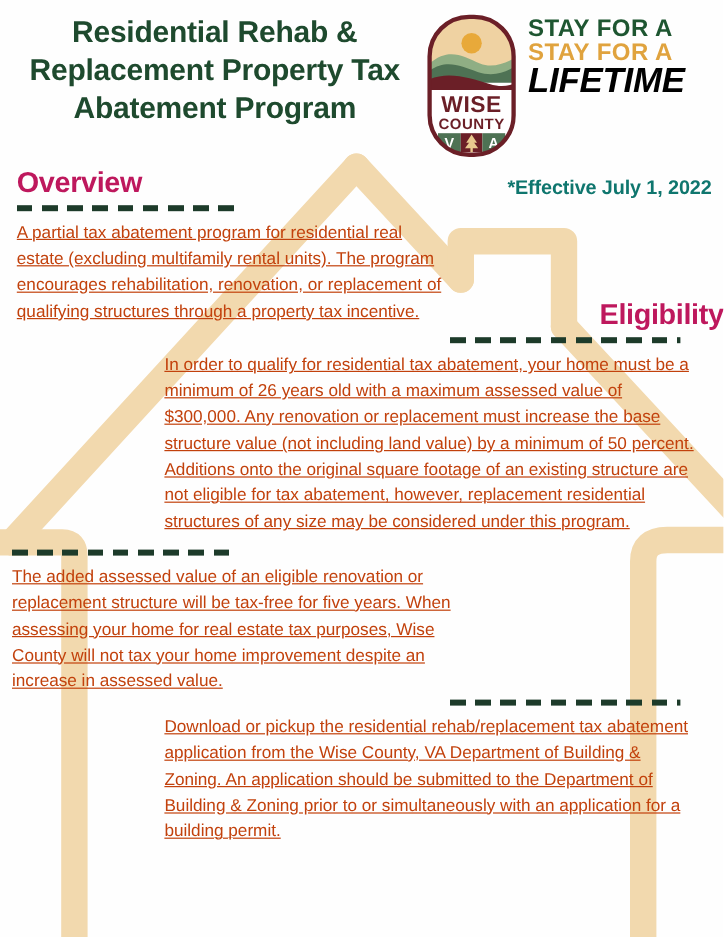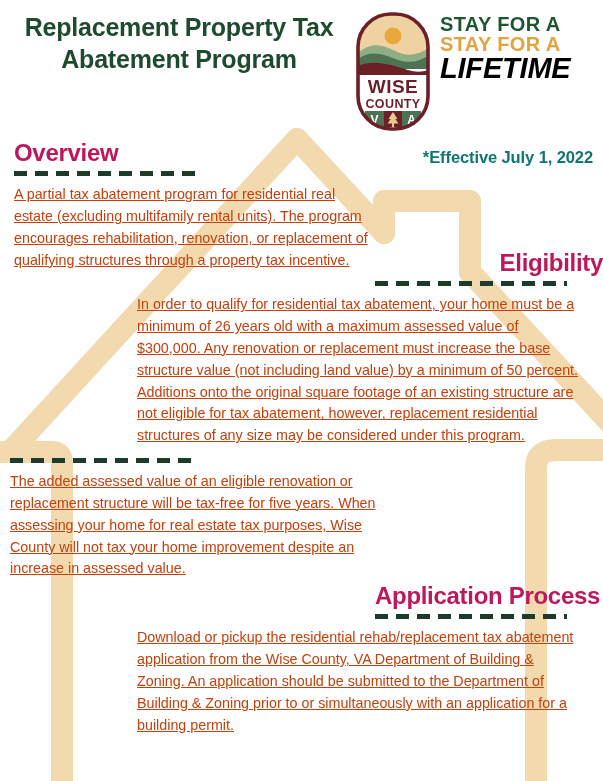--- a/index.html
+++ b/index.html
@@ -169,20 +169,21 @@
     <path d="M 384 233 L 384 201 L 470 201 L 470 272" stroke="#f2d9ae" stroke-width="22" fill="none" stroke-linejoin="round" stroke-linecap="round"></path>
 
     <path d="M 470 272 L 612 425" stroke="#f2d9ae" stroke-width="22" fill="none" stroke-linecap="round"></path>
 
     <path d="M 612 450 L 556 450 Q 536 450 536 468 L 536 781" stroke="#f2d9ae" stroke-width="22" fill="none" stroke-linejoin="round" stroke-linecap="round"></path>
   </svg>
 
   <div id="header">
 
     <div id="poster-title">
+      <div>Residential Rehab &amp;</div>
       <div>Replacement Property Tax</div>
       <div>Abatement Program</div>
     </div>
 
     <svg id="logo-emblem" viewBox="0 0 82 125" aria-hidden="true">
       <defs>
         <clipPath id="badgeClip">
           <rect x="6" y="5" width="70" height="115" rx="33" ry="33"></rect>
         </clipPath>
       </defs>
@@ -242,18 +243,17 @@
     <div class="dash-rule"></div>
     <div class="section-body">In order to qualify for residential tax abatement, your home must be a minimum of 26 years old with a maximum assessed value of $300,000. Any renovation or replacement must increase the base structure value (not including land value) by a minimum of 50 percent. Additions onto the original square footage of an existing structure are not eligible for tax abatement, however, replacement residential structures of any size may be considered under this program.</div>
   </div>
 
   <div class="section" id="section-benefit">
     <div class="dash-rule"></div>
     <div class="section-body">The added assessed value of an eligible renovation or replacement structure will be tax-free for five years. When assessing your home for real estate tax purposes, Wise County will not tax your home improvement despite an increase in assessed value.</div>
   </div>
 
   <div class="section" id="section-application">
-    <div class="section-heading">Application Process</div>
     <div class="dash-rule"></div>
     <div class="section-body">Download or pickup the residential rehab/replacement tax abatement application from the Wise County, VA Department of Building &amp; Zoning. An application should be submitted to the Department of Building &amp; Zoning prior to or simultaneously with an application for a building permit.</div>
   </div>
 
 </div>
 
 </body></html>

